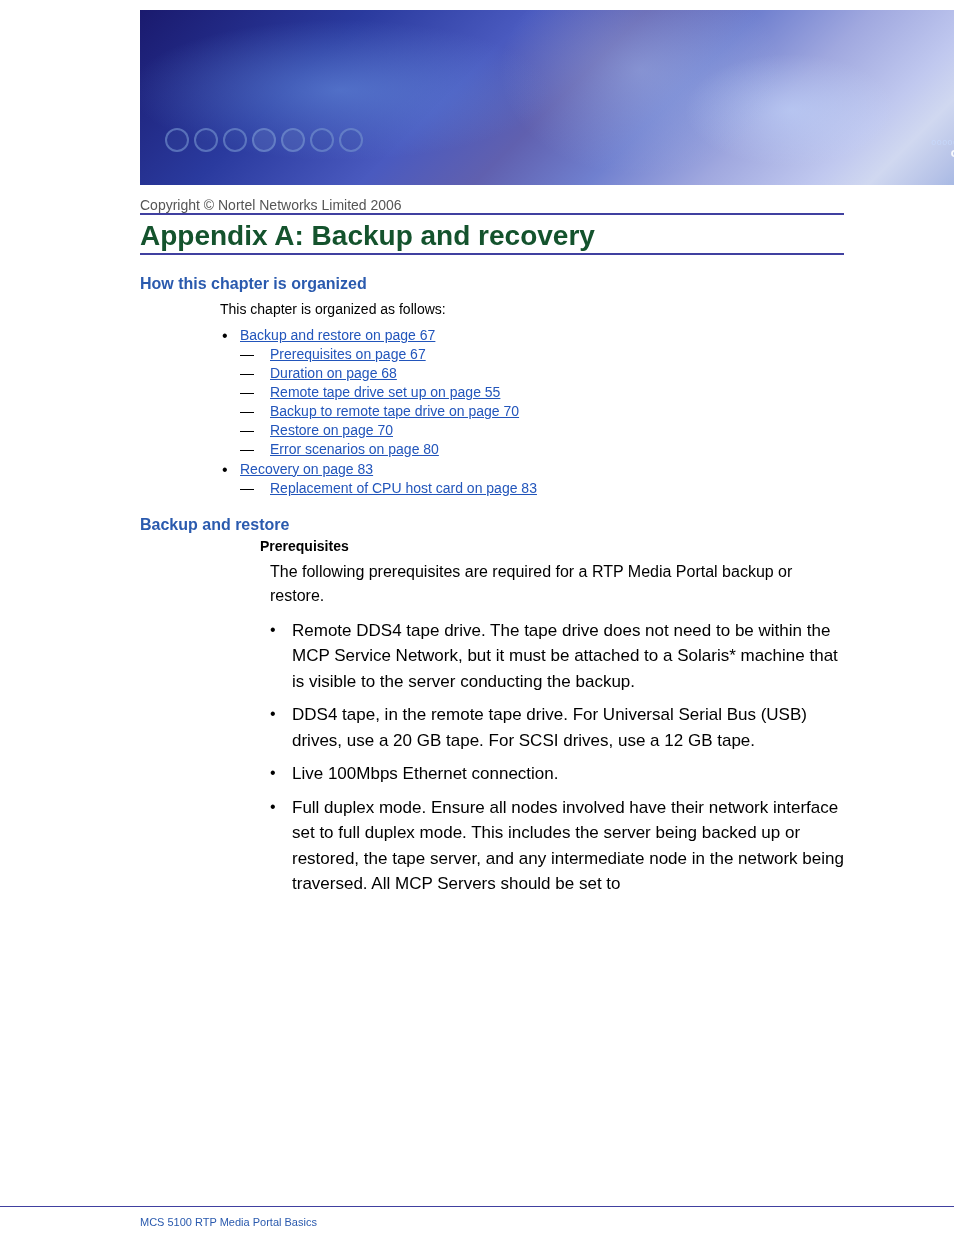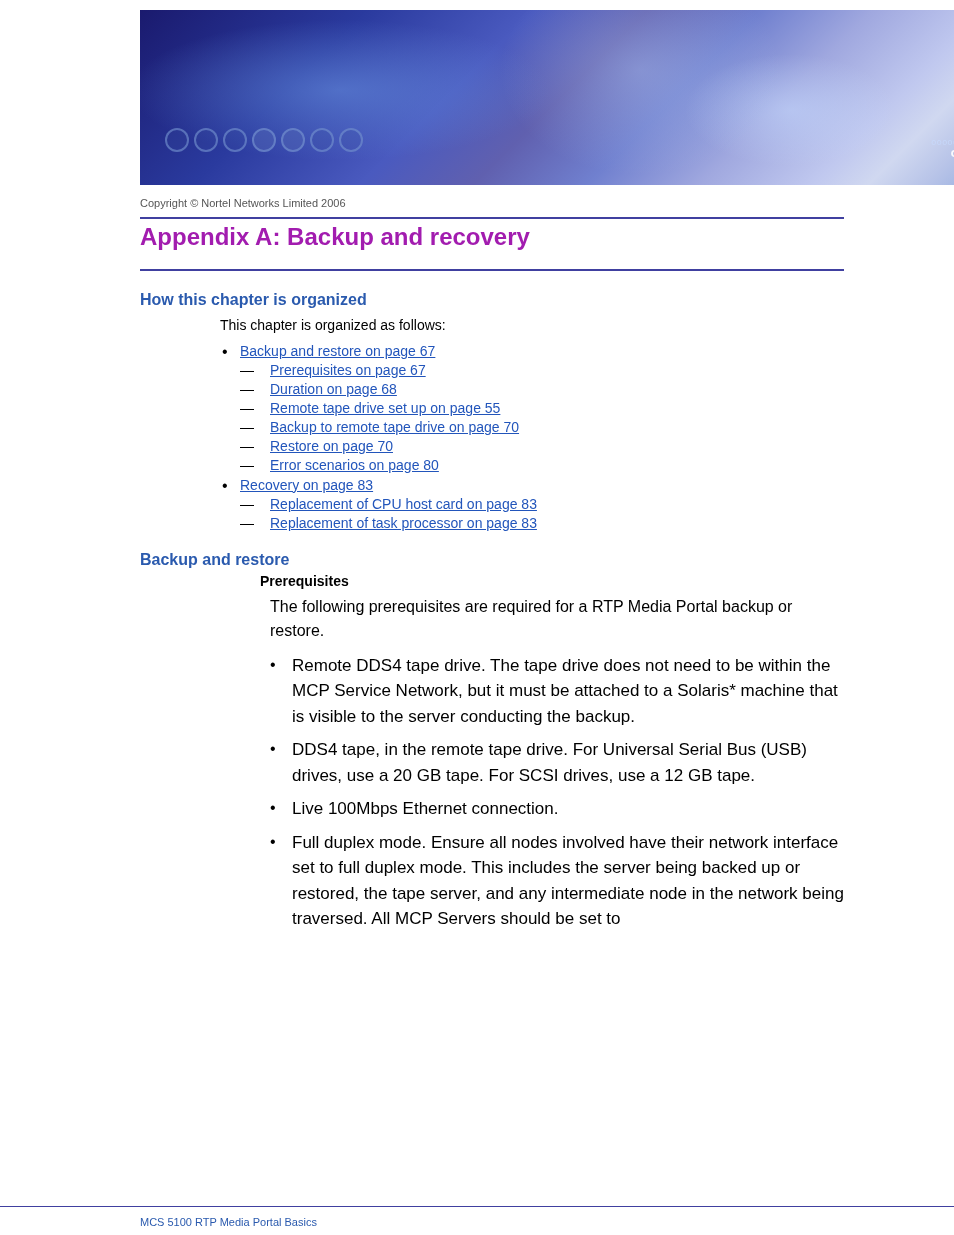--- a/index.html
+++ b/index.html
@@ -59,37 +59,36 @@
       font-family: monospace;
       font-size: 9px;
     }
 
     
     .content {
       padding: 0 110px 20px 140px;
     }
 
     .copyright {
-      font-size: 11px;
+      font-size: 14px;
       color: #555;
       margin-top: 12px;
-      margin-bottom: 8px;
     }
 
     .top-rule {
       border: none;
       border-top: 2px solid #4040a0;
       margin-bottom: 4px;
     }
 
     .page-title {
-      font-size: 24px;
-      font-weight: bold;
-      color: #a21caf;
-      margin-bottom: 17px;
+      font-size: 28px;
+      font-weight: bold;
+      color: #14532d;
+      margin-bottom: 0;
       line-height: 1.2;
     }
 
     .title-rule {
       border: none;
       border-top: 2px solid #4040a0;
       margin-bottom: 20px;
     }
 
     .section-heading {
@@ -284,23 +283,20 @@
             <a href="#error-scenarios">Error scenarios on page 80</a>
           </li>
         </ul>
       </li>
       <li>
         <a href="#recovery">Recovery on page 83</a>
         <ul class="toc-sub-list">
           <li>
             <a href="#cpu-host-card">Replacement of CPU host card on page 83</a>
           </li>
-          <li>
-            <a href="#task-processor">Replacement of task processor on page 83</a>
-          </li>
         </ul>
       </li>
     </ul>
 
     <h2 class="section2-heading" id="backup-restore">Backup and restore</h2>
 
     <p class="subsection-heading">Prerequisites</p>
 
     <p class="body-text">The following prerequisites are required for a RTP Media Portal backup or restore.</p>
 

